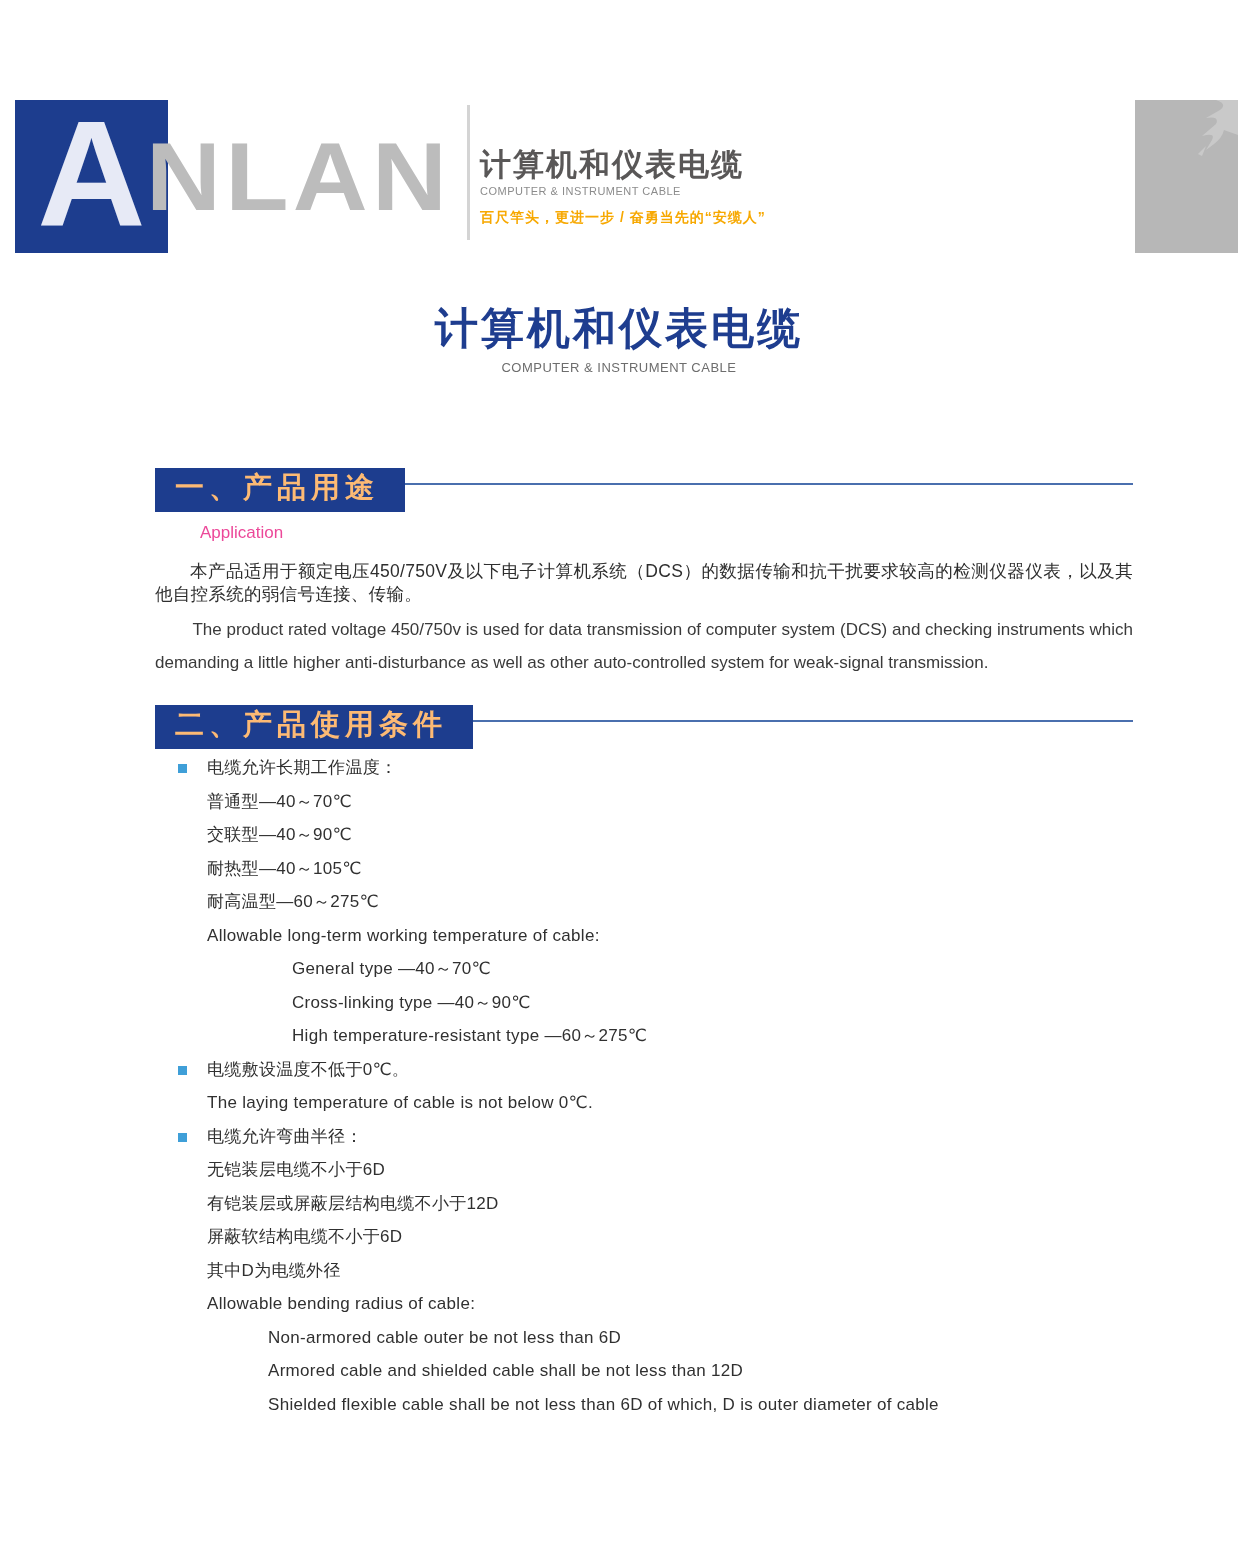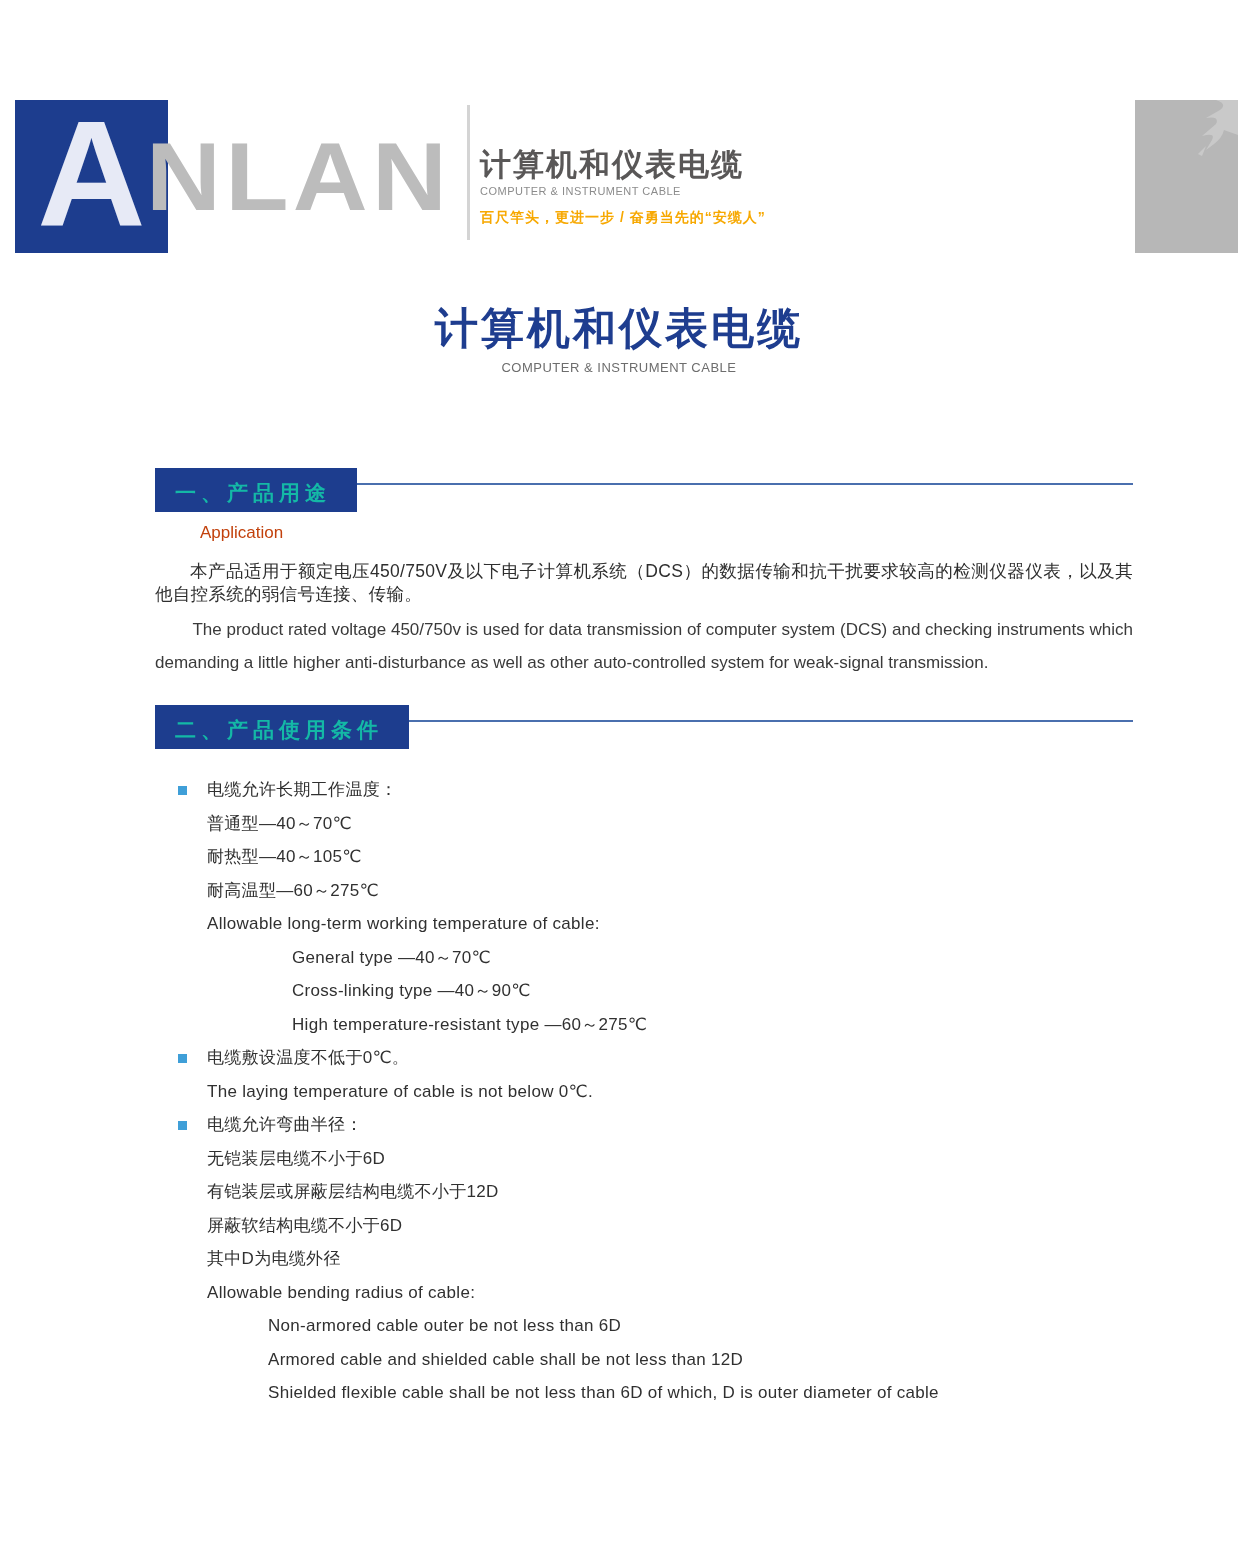--- a/index.html
+++ b/index.html
@@ -49,40 +49,40 @@
   .main-title-cn{
     font-size:43px;font-weight:900;color:#1e3d8f;letter-spacing:3px;line-height:1.1;
   }
   .main-title-en{font-size:13px;color:#6d6d6d;letter-spacing:0.5px;margin-top:8px;}
 
   
   .content{margin:0 105px 0 155px;}
 
   .sec-head{display:flex;align-items:flex-start;}
   .sec-box{
-    background:var(--navy);color:#14b8a6;font-size:21px;font-weight:bold;
-    letter-spacing:5px;padding:13px 26px 8px 20px;white-space:nowrap;line-height:1.1;
+    background:var(--navy);color:#fdba74;font-size:29px;font-weight:bold;
+    letter-spacing:5px;padding:4px 26px 8px 20px;white-space:nowrap;line-height:1.1;
   }
   .sec-line{flex:1 1 auto;height:2px;background:var(--line-blue);margin-top:15px;}
   .sec1{margin-top:93px;}
   .sec2{margin-top:26px;}
-  .sec-sub-en{font-size:17px;color:#c2410c;margin:11px 0 0 45px;}
+  .sec-sub-en{font-size:17px;color:#ec4899;margin:11px 0 0 45px;}
   .sec-sub-en.s2{margin-left:52px;}
 
   .para-cn{
     margin-top:17px;font-size:17.5px;line-height:23px;color:#2e2e2e;
     text-align:justify;text-indent:2em;letter-spacing:0.3px;
   }
   .para-en{
     margin-top:7px;font-size:17px;line-height:33px;color:#3a3a3a;
     text-align:justify;text-indent:2.2em;
   }
 
   
-  .cond-list{margin-top:24px;font-size:17px;color:#303030;}
+  .cond-list{margin-top:2px;font-size:17px;color:#303030;}
   .row{position:relative;line-height:33.5px;letter-spacing:0.3px;}
   .row.lvl-bullet{padding-left:52px;}
   .row.lvl-bullet::before{
     content:"";position:absolute;left:23px;top:13px;width:9px;height:9px;
     background:var(--bullet-blue);
   }
   .row.lvl-sub{padding-left:52px;}
   .row.lvl-sub2a{padding-left:137px;}
   .row.lvl-sub2b{padding-left:113px;}
 </style>
@@ -127,20 +127,21 @@
   <p class="para-en">The product rated voltage 450/750v is used for data transmission of computer system (DCS) and checking instruments which demanding a little higher anti-disturbance as well as other auto-controlled system for weak-signal transmission.</p>
 
   <div class="sec-head sec2">
     <div class="sec-box">二、产品使用条件</div>
     <div class="sec-line"></div>
   </div>
 
   <div class="cond-list">
     <div class="row lvl-bullet">电缆允许长期工作温度：</div>
     <div class="row lvl-sub">普通型—40～70℃</div>
+    <div class="row lvl-sub">交联型—40～90℃</div>
     <div class="row lvl-sub">耐热型—40～105℃</div>
     <div class="row lvl-sub">耐高温型—60～275℃</div>
     <div class="row lvl-sub">Allowable long-term working temperature of cable:</div>
     <div class="row lvl-sub2a">General type —40～70℃</div>
     <div class="row lvl-sub2a">Cross-linking type —40～90℃</div>
     <div class="row lvl-sub2a">High temperature-resistant type —60～275℃</div>
     <div class="row lvl-bullet">电缆敷设温度不低于0℃。</div>
     <div class="row lvl-sub">The laying temperature of cable is not below 0℃.</div>
     <div class="row lvl-bullet">电缆允许弯曲半径：</div>
     <div class="row lvl-sub">无铠装层电缆不小于6D</div>

